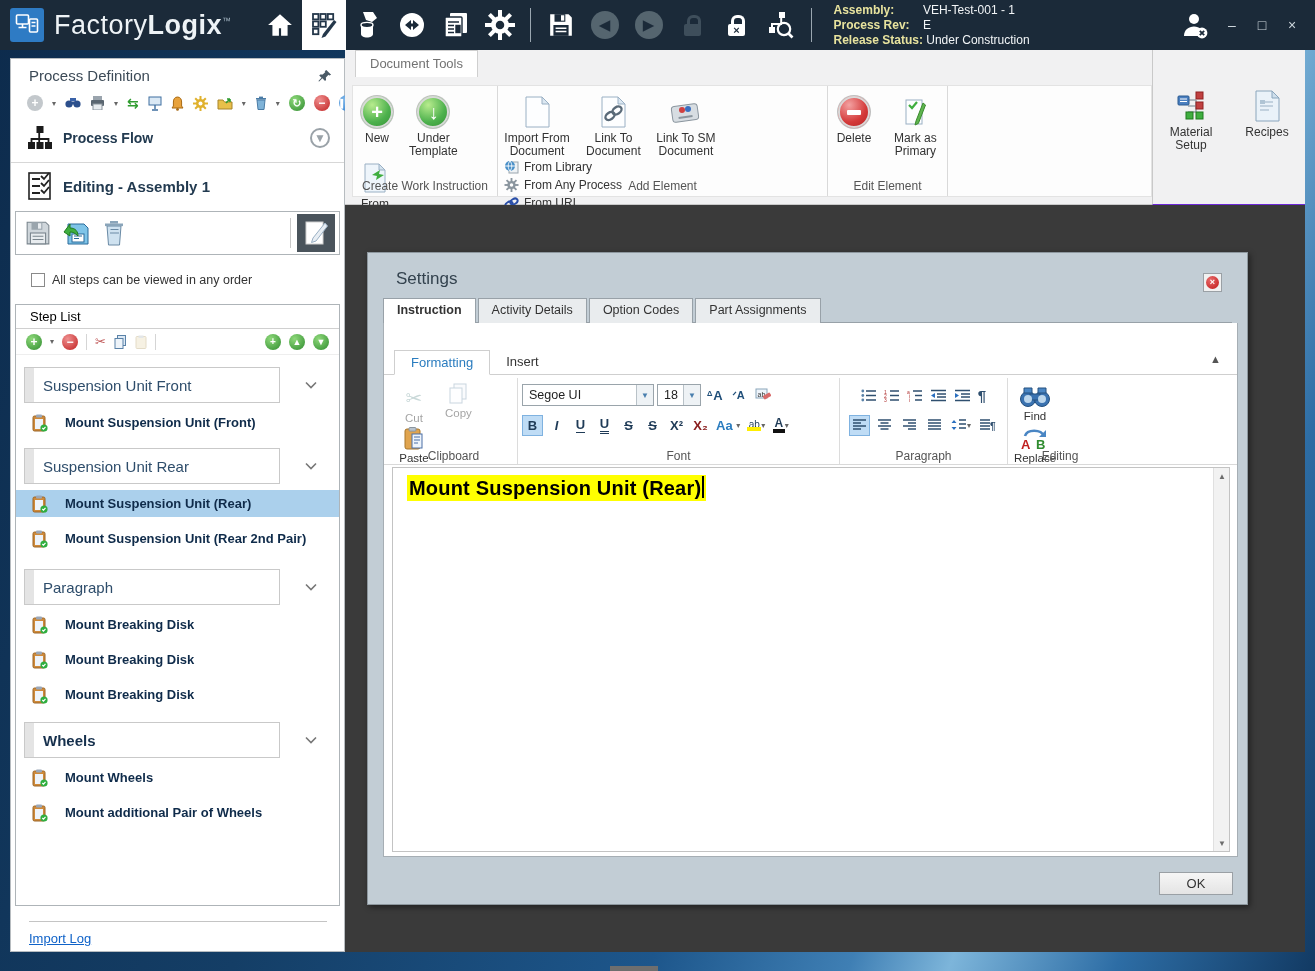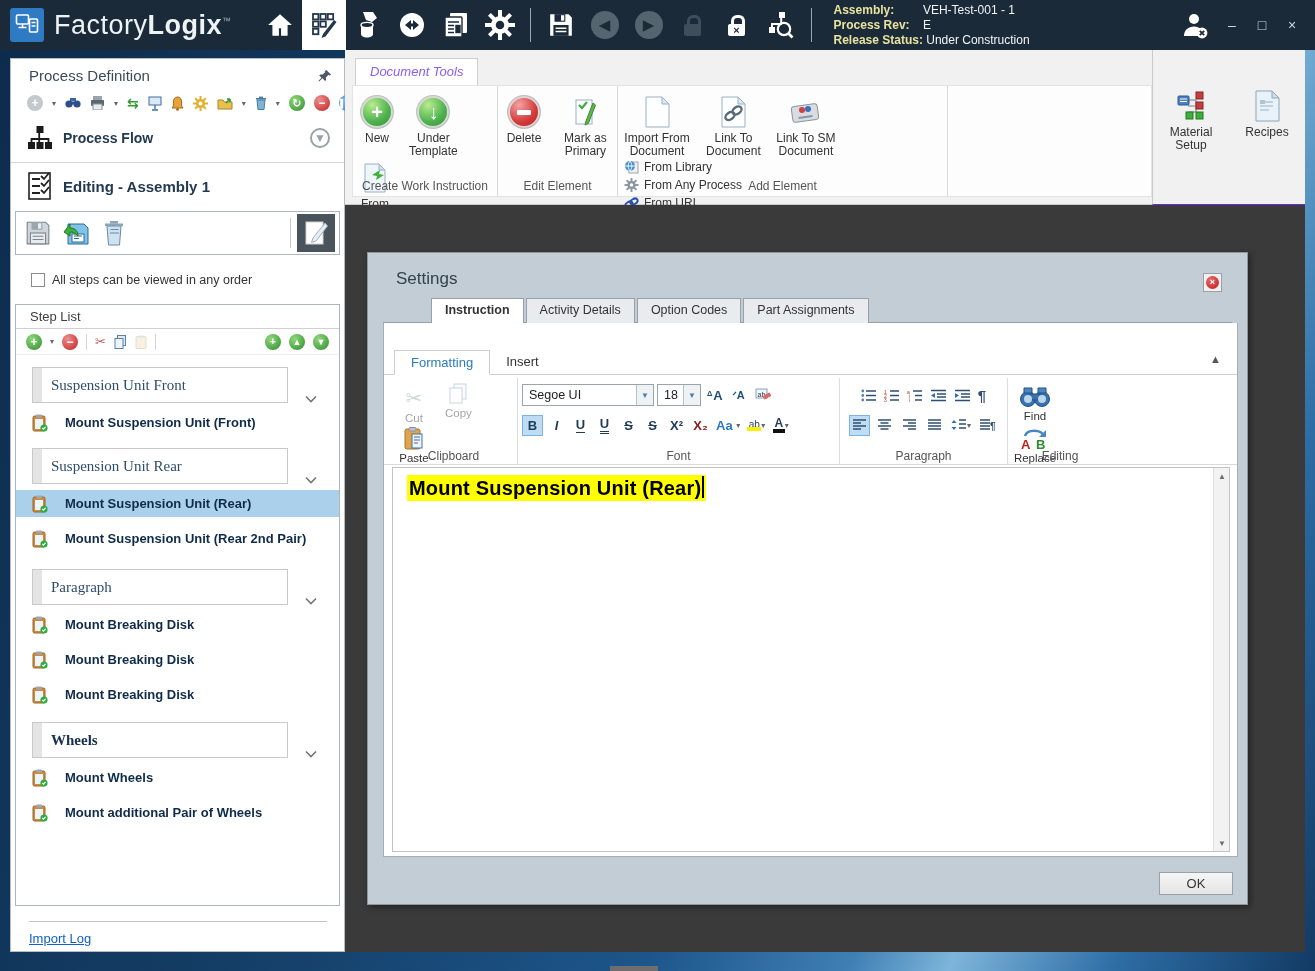--- a/index.html
+++ b/index.html
@@ -44,38 +44,38 @@
   .hr1{position:absolute;left:0;top:103px;width:100%;border-top:1px solid #d7d7d7;}
   .edit-row{position:absolute;left:16px;top:112px;display:flex;align-items:center;}
   .edit-label{font-size:15px;font-weight:bold;color:#223a50;margin-left:8px;}
   .edit-toolbar{position:absolute;left:4px;top:152px;width:325px;height:44px;border:1px solid #aeb4b8;display:flex;align-items:center;padding:0 4px;}
   .etb-btn{width:36px;height:36px;display:flex;align-items:center;justify-content:center;margin-right:2px;}
   .etb-sep{width:1px;height:30px;background:#c9c9c9;margin-left:auto;margin-right:6px;}
   .etb-dark{width:38px;height:38px;background:#4a545c;display:flex;align-items:center;justify-content:center;}
   .chk-row{position:absolute;left:20px;top:214px;display:flex;align-items:center;gap:7px;font-size:12.5px;color:#333;}
   .chk{width:14px;height:14px;border:1px solid #8a8a8a;background:#fff;}
   #steplist{position:absolute;left:4px;top:245px;width:325px;height:602px;border:1px solid #aeb4b8;overflow:hidden;}
-  .sl-head{height:24px;border-bottom:1px solid #d0d0d0;font-size:13px;color:#404040;padding:4px 0 0 14px;}
+  .sl-head{height:24px;border-bottom:1px solid #d0d0d0;font-size:13px;color:#000000;padding:4px 0 0 14px;}
   .sl-toolbar{height:26px;display:flex;align-items:center;padding:0 10px;gap:8px;border-bottom:1px solid #eee;}
   .sl-right{margin-left:auto;display:flex;gap:8px;}
   .vsep{width:1px;height:16px;background:#d5d5d5;}
-  .grp-row{display:flex;align-items:flex-end;margin:12px 8px 6px 16px;font-family:Liberation Serif, serif;}
+  .grp-row{display:flex;align-items:center;margin:12px 8px 6px 8px;}
   .grp-box{width:256px;height:36px;border:1px solid #c9c9c9;background:#fff;display:flex;align-items:center;position:relative;padding-left:18px;font-size:15px;color:#2e4d6b;}
   .grp-box::before{content:"";position:absolute;left:0;top:0;bottom:0;width:9px;background:#e4e4e4;}
   .grp-box.bold{font-weight:bold;color:#16304d;}
   .grp-chev{margin-left:auto;margin-right:14px;}
   .step-row{display:flex;align-items:center;height:27px;padding-left:16px;margin-bottom:8px;}
   .step-row.selected{background:#abd0ec;}
   .step-label{font-size:13px;font-weight:bold;color:#0f2b4a;margin-left:17px;}
   .hr2{position:absolute;left:18px;top:862px;width:298px;border-top:1px solid #c4c4c4;}
   .import-log{position:absolute;left:18px;top:872px;font-size:13px;color:#0f62c8;text-decoration:underline;}
 
   
   #ribbon{left:345px;top:50px;width:960px;height:155px;background:#f1f1f2;border-bottom:1px solid #c9c9c9;}
-  .rtab{position:absolute;left:10px;top:8px;height:27px;padding:5px 14px 0 14px;background:#fff;border:1px solid #cfcfcf;border-bottom:none;font-size:13px;color:#8b5cf6;font-style:italic;}
+  .rtab{position:absolute;left:10px;top:0;height:27px;padding:5px 14px 0 14px;background:#fff;border:1px solid #cfcfcf;border-bottom:none;font-size:13px;color:#737373;}
   .rbody{position:absolute;left:7px;top:35px;width:800px;height:112px;background:#fdfdfd;border:1px solid #e3e3e3;display:flex;}
   .rgroup{position:relative;height:100%;border-right:1px solid #d9d9d9;padding-top:6px;}
   .rgroup-label{position:absolute;bottom:3px;left:0;right:0;text-align:center;font-size:12px;color:#555;}
   .rbtn{display:inline-flex;flex-direction:column;align-items:center;vertical-align:top;margin:0 2px;width:62px;}
   .rbtn .bico{height:40px;display:flex;align-items:center;justify-content:center;}
   .rbtn .blabel{font-size:12px;line-height:13px;color:#333;text-align:center;}
   .gcirc{width:32px;height:32px;border-radius:50%;background:radial-gradient(circle at 35% 28%,#b8ec8e,#4db14d 55%,#2f8c2f);box-shadow:0 0 0 2px #d9d9d9 inset, 0 0 0 1px #bfbfbf;color:#fff;font-size:20px;font-weight:bold;display:flex;align-items:center;justify-content:center;}
   .rcirc{width:32px;height:32px;border-radius:50%;background:radial-gradient(circle at 35% 28%,#f4a2a2,#d43a3a 55%,#b01f1f);box-shadow:0 0 0 2px #d9d9d9 inset,0 0 0 1px #bfbfbf;display:flex;align-items:center;justify-content:center;}
   .rcirc .bar{width:14px;height:5px;background:#fff;border-radius:1px;}
   .small-stack{display:flex;flex-direction:column;justify-content:center;gap:4px;padding:2px 6px 14px 6px;}
@@ -87,21 +87,21 @@
   #workarea{left:345px;top:205px;width:960px;height:747px;background:#3a3a3a;}
   #taskbar-hint{left:610px;top:966px;width:48px;height:5px;background:#6e6e6e;}
 
   
   #dialog{left:367px;top:252px;width:881px;height:653px;background:#c2cdd5;border:1px solid #8d979e;box-shadow:2px 2px 6px rgba(0,0,0,.45);}
   .dlg-title{position:absolute;left:28px;top:16px;font-size:17px;color:#33424e;}
   .dlg-close{position:absolute;right:25px;top:20px;width:19px;height:19px;background:#f1f1f1;border:1px solid #9aa0a5;display:flex;align-items:center;justify-content:center;}
   .redx{width:13px;height:13px;border-radius:50%;background:radial-gradient(circle at 35% 30%,#e86a6a,#c01818);color:#fff;font-size:9px;font-weight:bold;display:flex;align-items:center;justify-content:center;line-height:13px;}
   .dlg-tabs{position:absolute;left:15px;top:45px;right:15px;height:25px;border-bottom:1px solid #98a1a8;display:flex;}
   .dtab{height:25px;padding:4px 13px 0 13px;font-size:12.5px;color:#333;background:#e9ecee;border:1px solid #98a1a8;border-bottom:none;margin-right:2px;}
-  .dtab.active{background:#fff;font-weight:bold;position:relative;margin-left:48px;}
+  .dtab.active{background:#fff;font-weight:bold;position:relative;}
   .dtab.active::after{content:"";position:absolute;left:0;right:0;bottom:-1px;height:2px;background:#fff;}
   .dlg-panel{position:absolute;left:15px;top:70px;width:855px;height:534px;background:#fff;border:1px solid #a6aeb4;border-top:none;}
   .fmt-tabs{position:absolute;left:10px;top:27px;height:25px;display:flex;}
   .ftab{height:25px;padding:4px 16px 0 16px;font-size:13px;color:#333;}
   .ftab.active{color:#2a7cbf;background:#fff;border:1px solid #cfcfcf;border-bottom:1px solid #fff;position:relative;z-index:2;}
   .fmt-border{position:absolute;left:0;right:0;top:51px;border-top:1px solid #cfcfcf;}
   .collapse-chev{position:absolute;right:16px;top:30px;color:#555;font-size:11px;}
   .fmt-toolbar{position:absolute;left:6px;top:55px;height:86px;display:flex;}
   .fgroup{position:relative;height:86px;border-right:1px solid #dcdcdc;padding:2px 4px 0 4px;}
   .fgroup-label{position:absolute;bottom:1px;left:0;right:0;text-align:center;font-size:12px;color:#555;}
@@ -578,42 +578,20 @@
               <path d="M2 1h14l6 6v22H2z" fill="#eef5fb" stroke="#9ab0c4"></path>
               <path d="M16 1l6 6h-6z" fill="#d3e2ee" stroke="#9ab0c4"></path>
               <path d="M21 12l-8 5 1-4-5-1 8-5-1 4z" fill="#3fae3f"></path>
             </svg>
           </span>
         <span class="blabel">From V7</span>
       </span>
       <span class="rgroup-label">Create Work Instruction</span>
     </div>
 
-    <div class="rgroup" style="width:120px;">
-      <span class="rbtn" style="width:48px;">
-        <span class="bico">
-            <span class="rcirc">
-              <span class="bar"></span>
-            </span>
-          </span>
-        <span class="blabel">Delete</span>
-      </span>
-      <span class="rbtn" style="width:58px;">
-        <span class="bico">
-            <svg width="24" height="30" viewBox="0 0 24 30">
-              <rect x="3" y="3" width="16" height="24" fill="#fdfeff" stroke="#9ab0c4"></rect>
-              <path d="M6 8l3 3 5-6" stroke="#3fae3f" stroke-width="2.2" fill="none"></path>
-              <path d="M20 6L13 24l-1 4 3.4-1.6L22.5 8z" fill="#5fb54f" stroke="#3a8a2f"></path>
-            </svg>
-          </span>
-        <span class="blabel">Mark as Primary</span>
-      </span>
-      <span class="rgroup-label">Edit Element</span>
-    </div>
-
     <div class="rgroup" style="width:330px;">
       <span class="rbtn" style="width:74px;">
         <span class="bico">
             <svg width="26" height="32" viewBox="0 0 26 32">
               <path d="M2 1h16l7 7v23H2z" fill="#fdfeff" stroke="#9ab0c4"></path>
               <path d="M18 1l7 7h-7z" fill="#dce8f2" stroke="#9ab0c4"></path>
             </svg>
           </span>
         <span class="blabel">Import From Document</span>
       </span>
@@ -667,20 +645,42 @@
           <svg width="15" height="12" viewBox="0 0 15 12">
               <g fill="none" stroke="#2a4fa8" stroke-width="2">
                 <ellipse cx="5" cy="7.5" rx="3.8" ry="2.6" transform="rotate(-30 5 7.5)"></ellipse>
                 <ellipse cx="10" cy="4.5" rx="3.8" ry="2.6" transform="rotate(-30 10 4.5)"></ellipse>
               </g>
             </svg>
           <span>From URL</span>
         </span>
       </span>
       <span class="rgroup-label">Add Element</span>
+    </div>
+
+    <div class="rgroup" style="width:120px;">
+      <span class="rbtn" style="width:48px;">
+        <span class="bico">
+            <span class="rcirc">
+              <span class="bar"></span>
+            </span>
+          </span>
+        <span class="blabel">Delete</span>
+      </span>
+      <span class="rbtn" style="width:58px;">
+        <span class="bico">
+            <svg width="24" height="30" viewBox="0 0 24 30">
+              <rect x="3" y="3" width="16" height="24" fill="#fdfeff" stroke="#9ab0c4"></rect>
+              <path d="M6 8l3 3 5-6" stroke="#3fae3f" stroke-width="2.2" fill="none"></path>
+              <path d="M20 6L13 24l-1 4 3.4-1.6L22.5 8z" fill="#5fb54f" stroke="#3a8a2f"></path>
+            </svg>
+          </span>
+        <span class="blabel">Mark as Primary</span>
+      </span>
+      <span class="rgroup-label">Edit Element</span>
     </div>
   </div>
 </div>
 
 <div id="ribbon-right" class="abs">
   <span class="rbtn">
     <span class="bico">
         <svg width="34" height="32" viewBox="0 0 34 32">
           <path d="M14 10h8M22 10v12h-8M22 16h-8" stroke="#9aa5ad" stroke-width="1.6" fill="none"></path>
           <rect x="4" y="6" width="11" height="9" rx="1" fill="#4a7fc0" stroke="#2a5a90"></rect>

